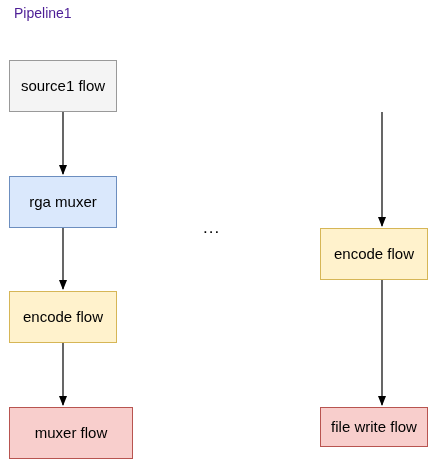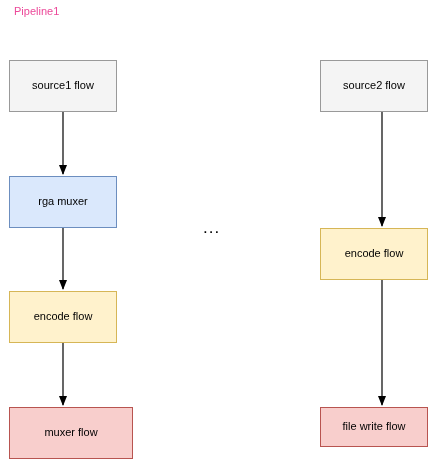--- a/index.html
+++ b/index.html
@@ -20,29 +20,29 @@
     top: 0;
     width: 441px;
     height: 471px;
   }
   .node {
     position: absolute;
     box-sizing: border-box;
     display: flex;
     align-items: center;
     justify-content: center;
-    font-size: 11px;
+    font-size: 15px;
     color: #000000;
     text-align: center;
     line-height: 1.2;
   }
   .title {
     position: absolute;
-    font-size: 11px;
-    color: #ec4899;
+    font-size: 14px;
+    color: #4c1d95;
     white-space: nowrap;
   }
   .ellipsis {
     position: absolute;
     font-size: 17px;
     color: #000000;
     letter-spacing: 1px;
   }
   svg.arrows {
     position: absolute;
@@ -69,17 +69,16 @@
         <line x1="63" y1="343" x2="63" y2="405" stroke="#000000" stroke-width="1.2" marker-end="url(#arrowhead)"></line>
         <line x1="382" y1="112" x2="382" y2="226" stroke="#000000" stroke-width="1.2" marker-end="url(#arrowhead)"></line>
         <line x1="382" y1="280" x2="382" y2="405" stroke="#000000" stroke-width="1.2" marker-end="url(#arrowhead)"></line>
       </g>
   </svg>
 <div class="title" style="left: 14px; top: 5px;">Pipeline1</div>
     <div class="node" style="left: 9px; top: 60px; width: 108px; height: 52px; background: rgb(244, 244, 244); border: 1px solid rgb(153, 153, 153);">source1 flow</div>
     <div class="node" style="left: 9px; top: 176px; width: 108px; height: 52px; background: rgb(218, 232, 252); border: 1px solid rgb(108, 142, 191);">rga muxer</div>
     <div class="node" style="left: 9px; top: 291px; width: 108px; height: 52px; background: rgb(255, 242, 204); border: 1px solid rgb(214, 182, 86);">encode flow</div>
     <div class="node" style="left: 9px; top: 407px; width: 124px; height: 52px; background: rgb(248, 206, 204); border: 1px solid rgb(184, 84, 80);">muxer flow</div>
-    <div class="node" style="left: 320px; top: 60px; width: 108px; height: 52px; background: rgb(244, 244, 244); border: 1px solid rgb(153, 153, 153);">source2 flow</div>
     <div class="node" style="left: 320px; top: 228px; width: 108px; height: 52px; background: rgb(255, 242, 204); border: 1px solid rgb(214, 182, 86);">encode flow</div>
     <div class="node" style="left: 320px; top: 407px; width: 108px; height: 40px; background: rgb(248, 206, 204); border: 1px solid rgb(184, 84, 80);">file write flow</div>
     <div class="ellipsis" style="left: 203px; top: 218px;">...</div>
   </div>
 
 </body></html>

